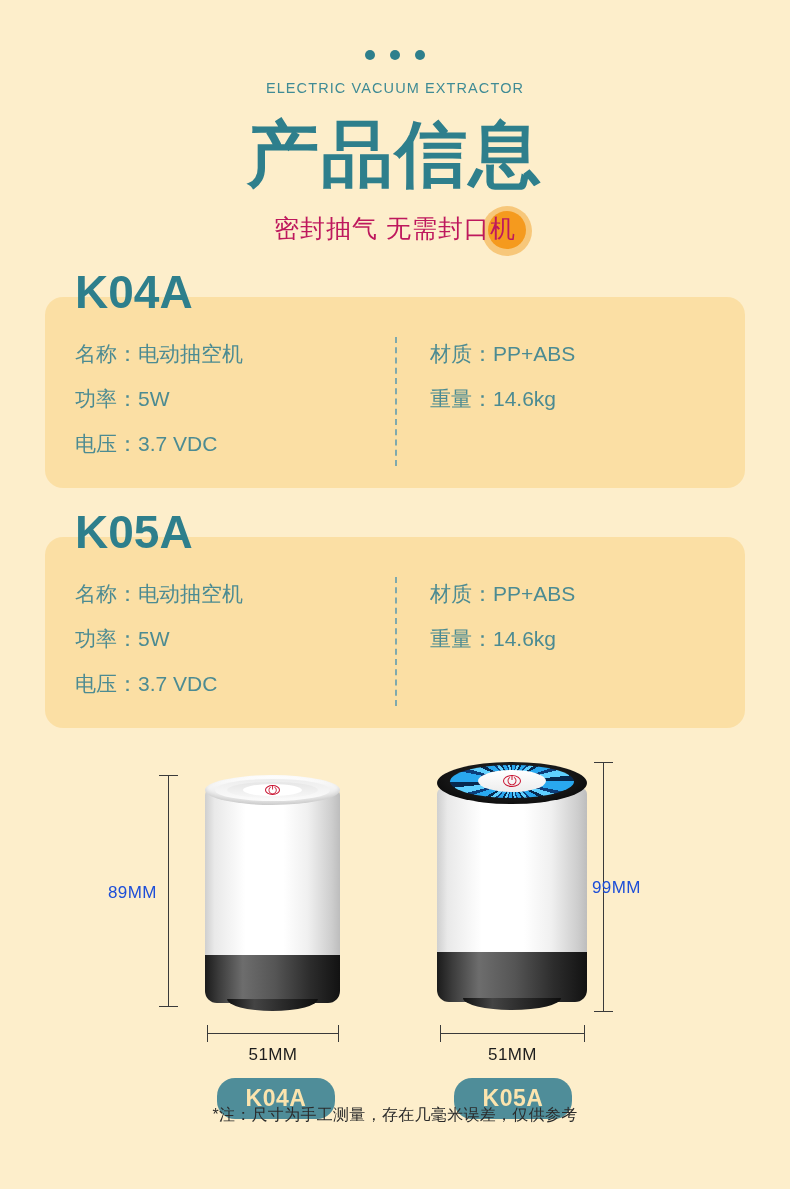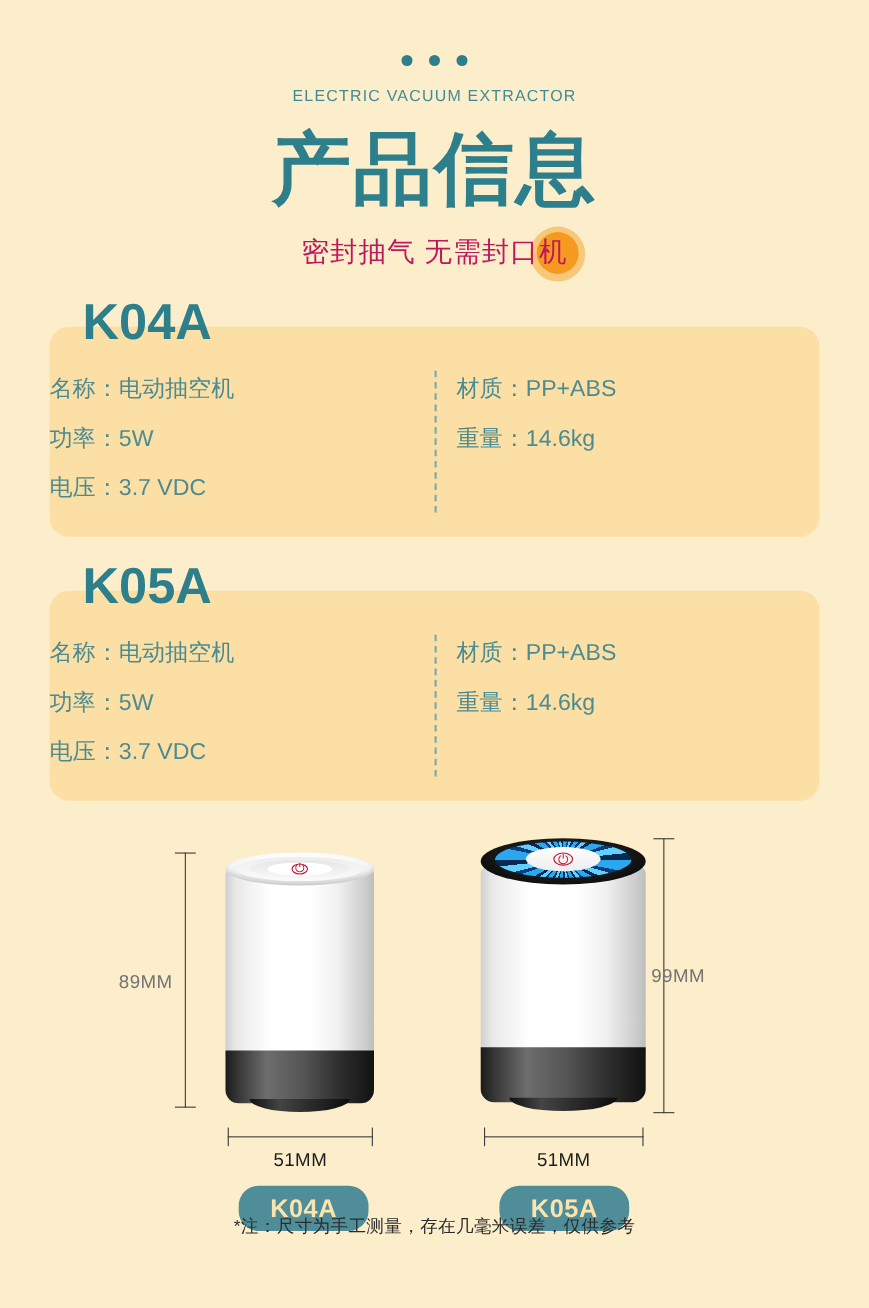--- a/index.html
+++ b/index.html
@@ -83,21 +83,21 @@
   .card {
     margin-top:-18px;
     background:#fbdfa4;
     border-radius:18px;
     padding:34px 0 22px 0;
     display:flex;
     position:relative;
   }
 
   .col { flex:1; }
-  .col-left  { }
+  .col-left  { padding-left:30px; }
   .col-right { padding-left:40px; }
 
   .spec-row {
     font-size:21px;
     color:#4c8b92;
     line-height:1;
     padding:12px 0;
     white-space:nowrap;
   }
   .spec-label { color:#4c8b92; }
@@ -132,21 +132,21 @@
     width:19px;
     height:1px;
     background:#3a3a3a;
   }
   .vline::before { top:0; }
   .vline::after  { bottom:0; }
 
   .vlabel {
     position:absolute;
     font-size:17px;
-    color:#737373;
+    color:#1d4ed8;
     letter-spacing:0.4px;
   }
 
   
   .hline {
     position:absolute;
     height:1px;
     background:#3a3a3a;
   }
   .hline::before, .hline::after {

